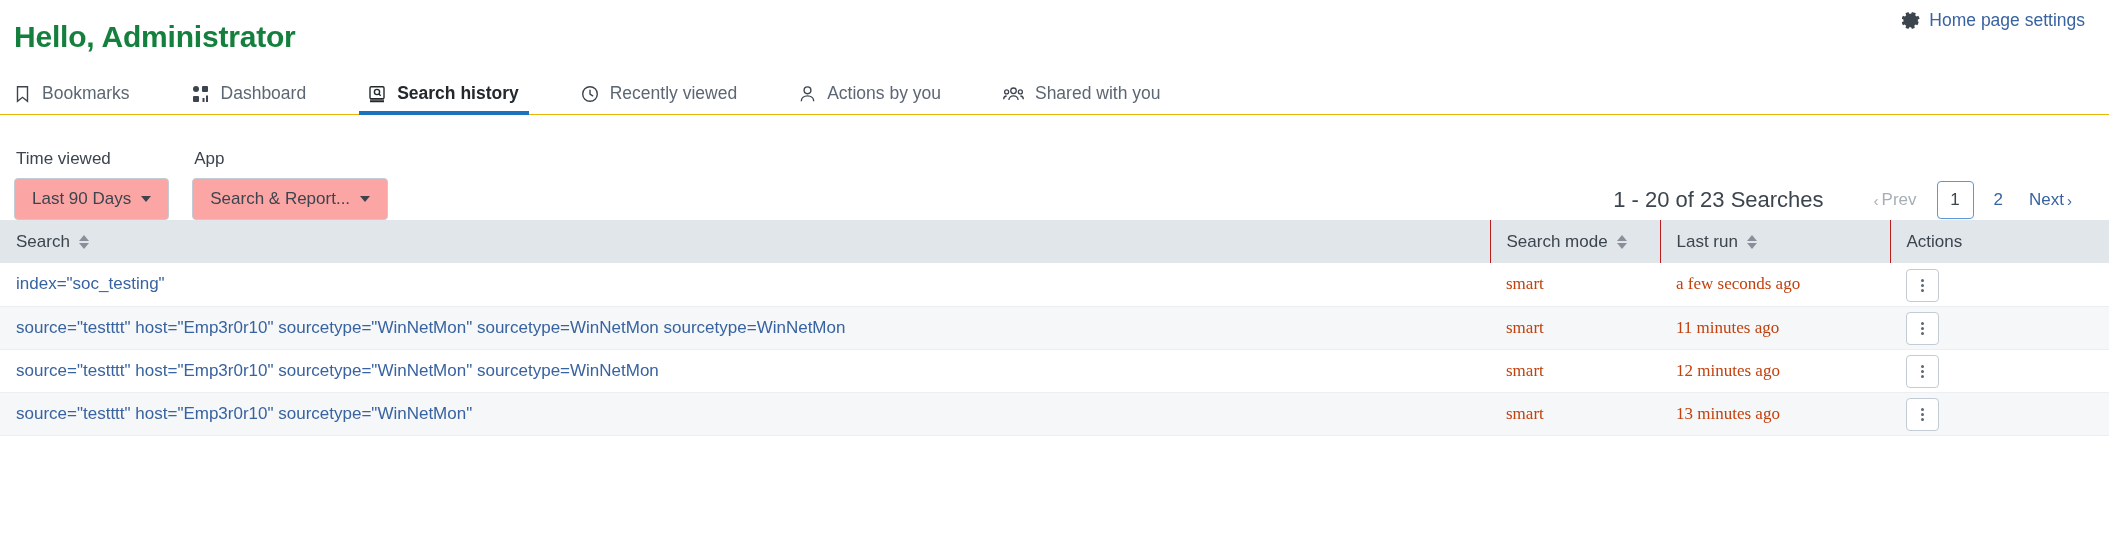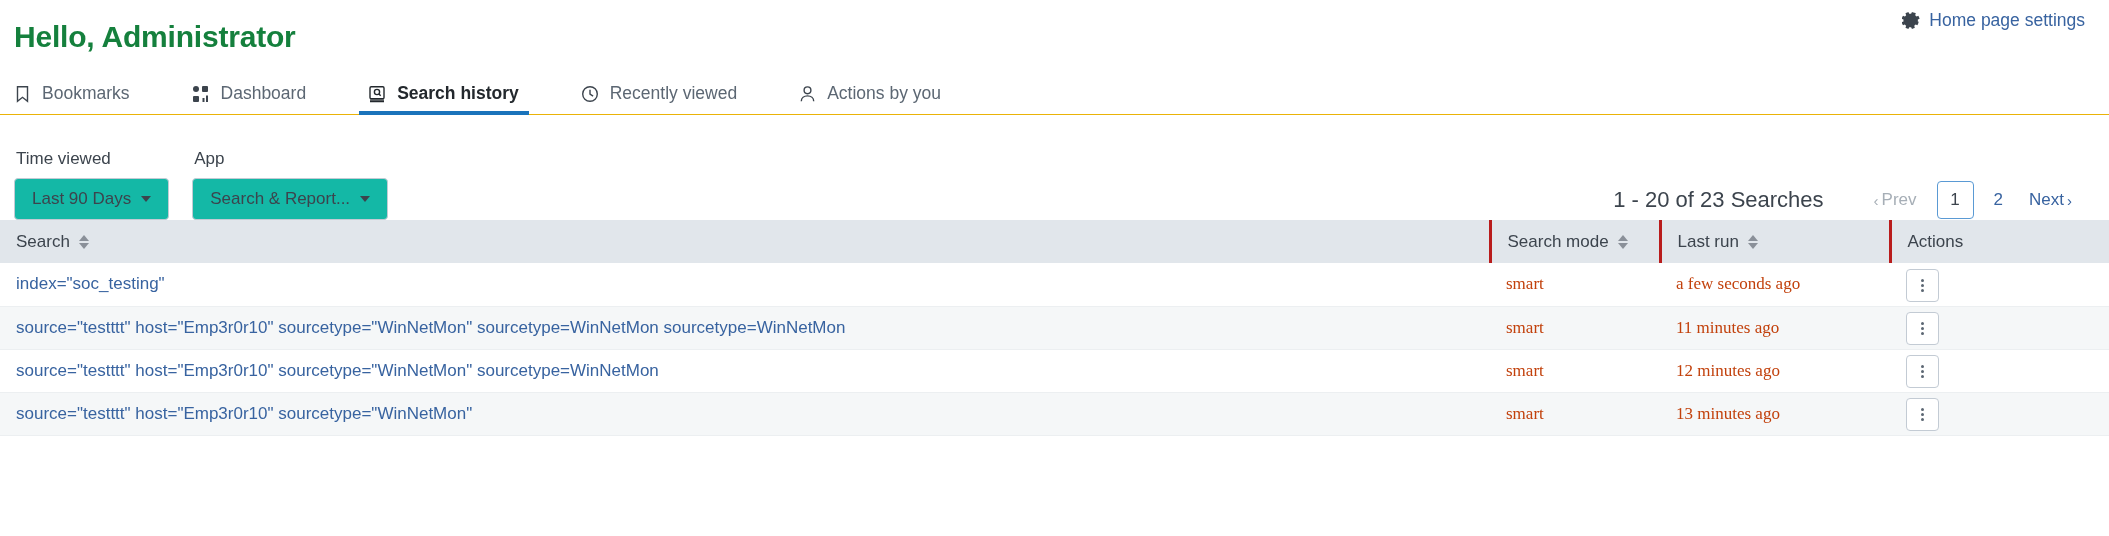--- a/index.html
+++ b/index.html
@@ -115,21 +115,21 @@
     color: #3c444d;
     padding: 0;
   }
   .search-box input::placeholder { color: #8a9099; }
   .magnifier { display: inline-flex; align-items: center; margin-left: 6px; }
 
   .dropdown-btn {
     height: 42px;
     border: 1px solid #c3cbd4;
     border-radius: 4px;
-    background: #14b8a6;
+    background: #fca5a5;
     display: inline-flex;
     align-items: center;
     justify-content: center;
     gap: 10px;
     padding: 0 17px;
     font-size: 17px;
     color: #3c444d;
     cursor: pointer;
     white-space: nowrap;
   }
@@ -182,21 +182,21 @@
     table-layout: fixed;
   }
   table.history-table thead th {
     background: #e1e6eb;
     height: 43px;
     font-size: 17px;
     font-weight: 400;
     color: #3c444d;
     text-align: left;
     padding: 0 16px;
-    border-right: 3px solid #b91c1c;
+    border-right: 1px solid #b91c1c;
     white-space: nowrap;
   }
   table.history-table thead th:last-child { border-right: none; }
   .th-inner { display: inline-flex; align-items: center; gap: 9px; }
   .sorter { display: inline-flex; flex-direction: column; gap: 2px; }
   .sorter i {
     display: block;
     width: 0; height: 0;
     border-left: 5px solid transparent;
     border-right: 5px solid transparent;
@@ -308,20 +308,33 @@
   <div class="tab">
     <span class="tab-icon">
       <svg width="17" height="18" viewBox="0 0 16 18" fill="none" stroke="#3c444d" stroke-width="1.4">
         <circle cx="8" cy="5.3" r="3.4"></circle>
         <path d="M1.8 16.2c0-3.2 2.8-5.3 6.2-5.3s6.2 2.1 6.2 5.3"></path>
       </svg>
     </span>
     <span>Actions by you</span>
   </div>
 
+  <div class="tab">
+    <span class="tab-icon">
+      <svg width="21" height="18" viewBox="0 0 22 18" fill="none" stroke="#3c444d" stroke-width="1.35">
+        <circle cx="11" cy="5.6" r="2.9"></circle>
+        <path d="M6.2 15.4c0-2.7 2.2-4.4 4.8-4.4s4.8 1.7 4.8 4.4"></path>
+        <circle cx="3.8" cy="6.8" r="2.1"></circle>
+        <path d="M.7 14.4c0-2 1.2-3.3 3.1-3.3"></path>
+        <circle cx="18.2" cy="6.8" r="2.1"></circle>
+        <path d="M21.3 14.4c0-2-1.2-3.3-3.1-3.3"></path>
+      </svg>
+    </span>
+    <span>Shared with you</span>
+  </div>
 </div>
 
 <div class="controls">
 
 
   <div class="control-group">
     <div class="control-label">Time viewed</div>
     <div class="dropdown-btn">
       <span>Last 90 Days</span>
       <span class="caret"></span>

